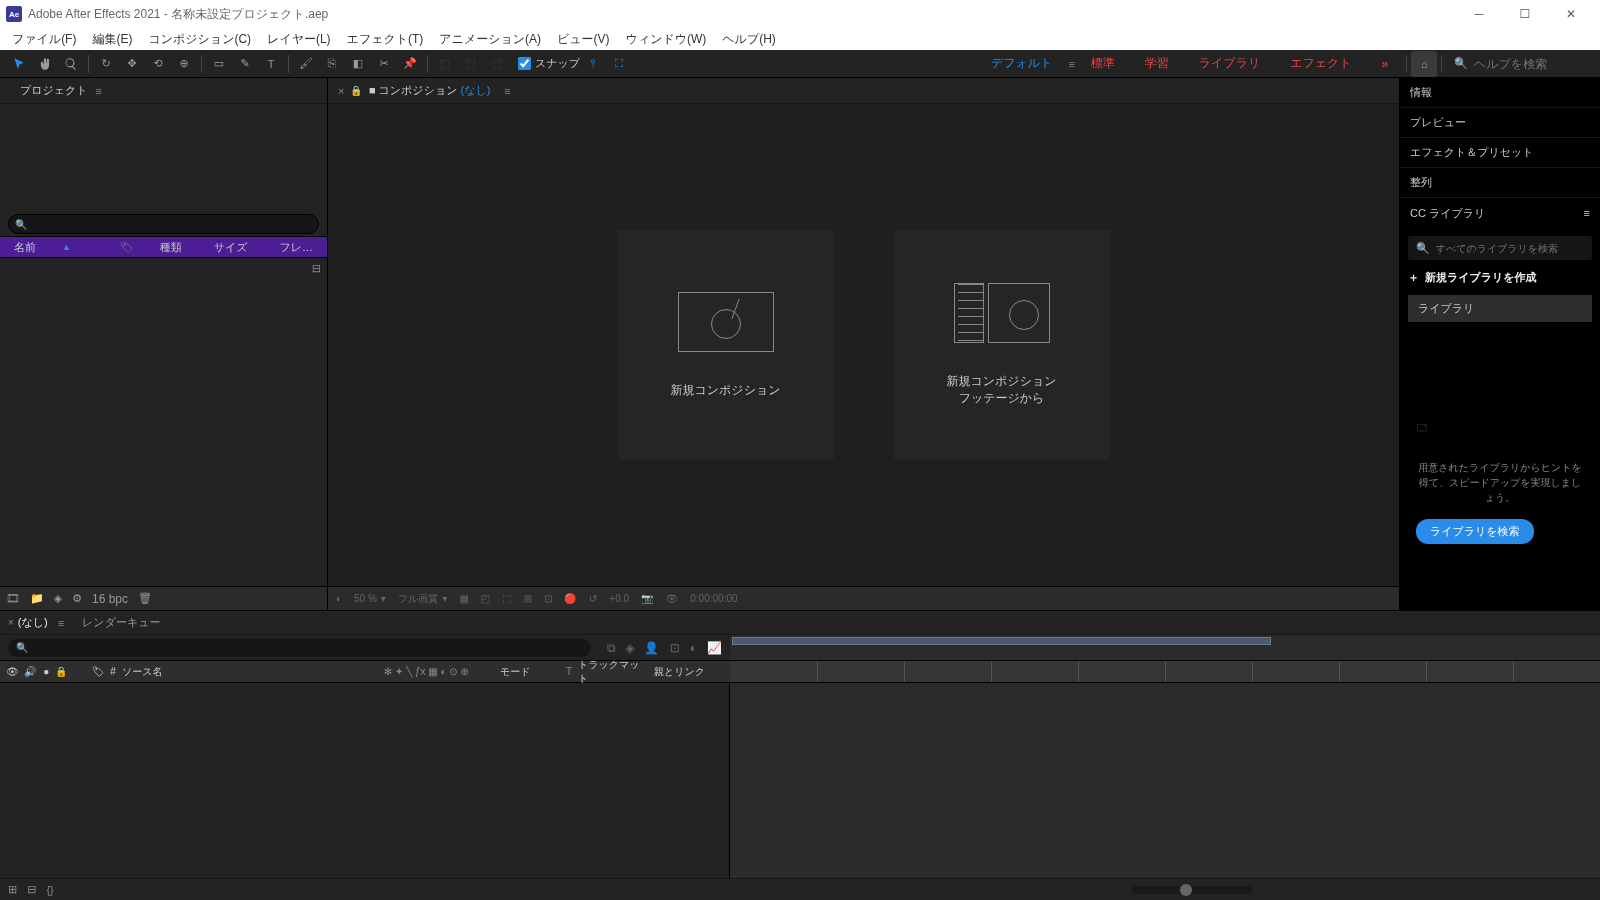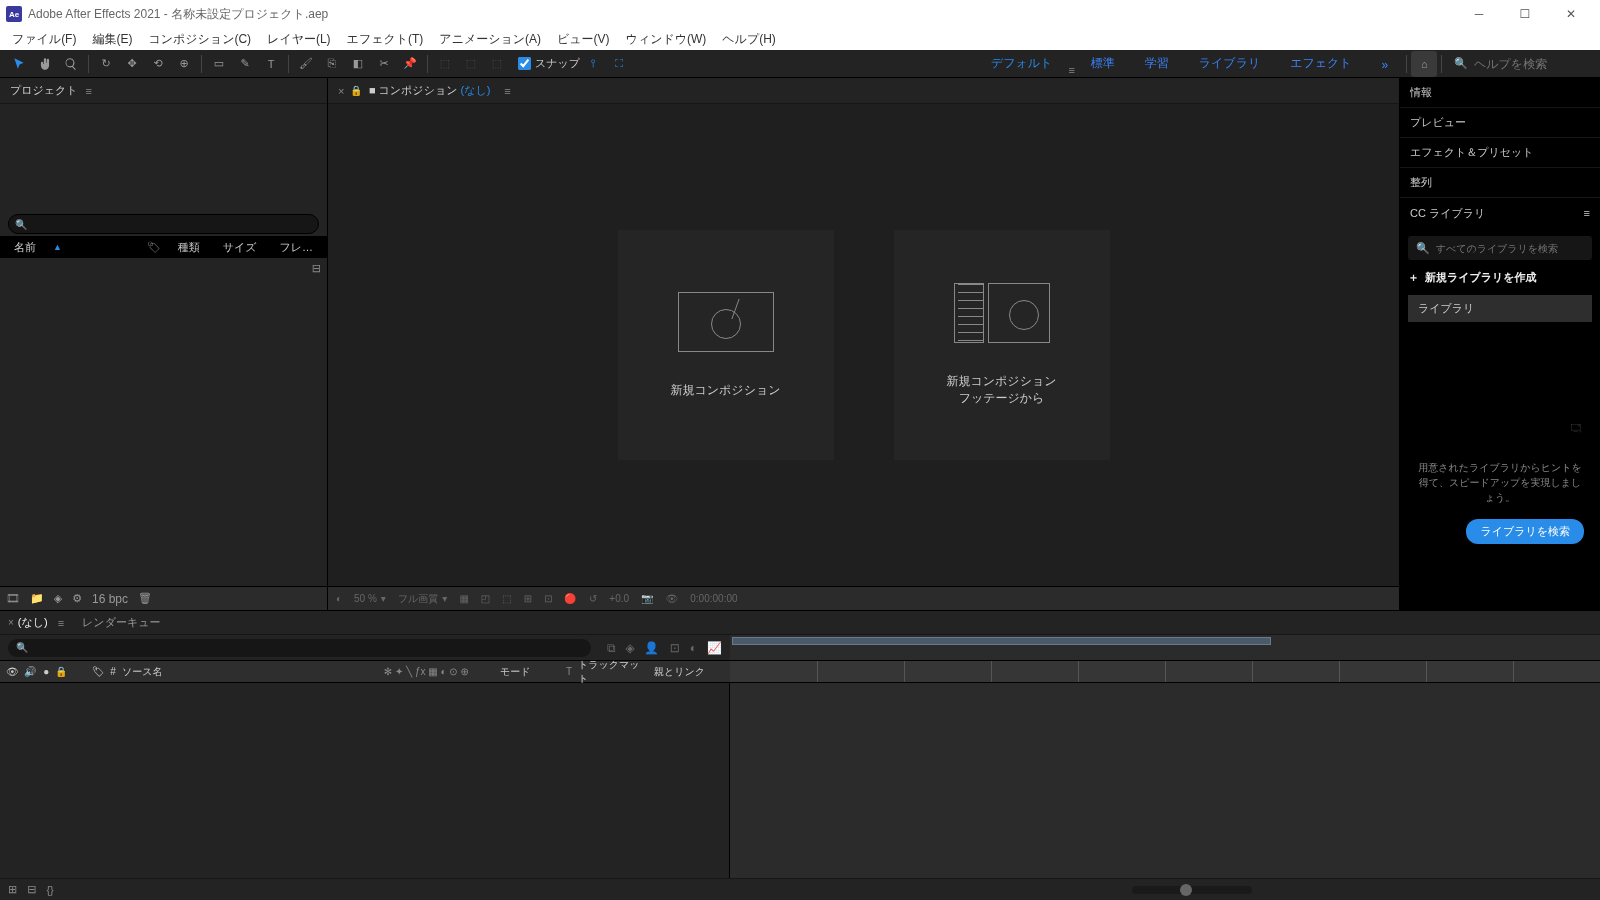--- a/index.html
+++ b/index.html
@@ -10,34 +10,34 @@
 .titlebar .winbtn{width:46px;height:28px;display:flex;align-items:center;justify-content:center;color:#555}
 .menubar{height:22px;background:#fff;display:flex;align-items:center;padding:0 4px;font-size:12px;color:#333}
 .menubar .mitem{padding:2px 8px}
 .toolbar{height:28px;background:#232323;border-bottom:1px solid #000;display:flex;align-items:center;padding:0 6px}
 .toolbar .tool{width:26px;height:26px;display:flex;align-items:center;justify-content:center;color:#999}
 .toolbar .tool.active{color:#288ce8}
 .toolbar .sep{width:1px;height:18px;background:#444;margin:0 4px}
 .toolbar .snap{display:flex;align-items:center;gap:4px;color:#ccc;font-size:11px;margin-left:8px}
 .toolbar .snap input{accent-color:#288ce8}
 .toolbar .flex{flex:1}
-.toolbar .ws{display:flex;align-items:flex-end;gap:2px}
-.toolbar .wsitem{padding:4px 14px;color:#3b82f6;font-size:12px}
+.toolbar .ws{display:flex;align-items:center;gap:2px}
+.toolbar .wsitem{padding:4px 14px;color:#ef4444;font-size:12px}
 .toolbar .wsitem.active{color:#288ce8}
 .toolbar .search{display:flex;align-items:center;gap:6px;color:#999;margin-left:8px}
 .toolbar .search input{background:transparent;border:none;color:#ccc;font-size:12px;width:120px;outline:none}
 .main{flex:1;display:flex;min-height:0}
 .left{width:328px;background:#232323;border-right:1px solid #000;display:flex;flex-direction:column}
-.panel-tab{height:26px;display:flex;align-items:center;padding:0 10px;border-bottom:1px solid #161616;font-size:11px;color:#ccc}
+.panel-tab{height:26px;display:flex;align-items:center;padding:0 20px;border-bottom:1px solid #161616;font-size:11px;color:#ccc}
 .panel-tab .eq{margin-left:8px;color:#888}
 .left .body{flex:1;display:flex;flex-direction:column}
 .left .empty{flex:0 0 108px}
 .left .searchrow{padding:2px 8px}
 .left .searchrow .box{background:#161616;border:1px solid #000;height:20px;display:flex;align-items:center;padding:0 6px;border-radius:10px}
-.left .cols{height:22px;background:#000000;border-top:1px solid #000;border-bottom:1px solid #000;display:flex;align-items:center;padding:0 8px;gap:11px;color:#ccc;font-size:11px}
+.left .cols{height:22px;background:#4c1d95;border-top:1px solid #000;border-bottom:1px solid #000;display:flex;align-items:center;padding:0 8px;gap:20px;color:#ccc;font-size:11px}
 .left .cols .col{padding:0 6px}
 .left .cols .sortup{color:#288ce8;font-size:9px}
 .left .listarea{flex:1;background:#232323;position:relative}
 .left .flow{position:absolute;right:6px;top:4px;color:#888;font-size:11px}
 .left .bottom{height:24px;background:#2b2b2b;border-top:1px solid #000;display:flex;align-items:center;padding:0 6px;gap:10px;color:#999}
 .left .bottom .bpc{font-size:12px}
 .center{flex:1;background:#232323;display:flex;flex-direction:column;border-right:1px solid #000}
 .center .tabrow{height:26px;display:flex;align-items:center;padding:0 10px;border-bottom:1px solid #161616;gap:6px;font-size:11px;color:#ccc}
 .center .tabrow .lock{color:#888;font-size:10px}
 .center .tabrow .none{color:#288ce8}
@@ -54,21 +54,21 @@
 .center .footer{height:24px;background:#2b2b2b;border-top:1px solid #000;display:flex;align-items:center;padding:0 8px;gap:12px;color:#666;font-size:10px}
 .center .footer .sel{display:flex;align-items:center;gap:4px}
 .right{width:200px;background:#000000;display:flex;flex-direction:column}
 .right .acc{height:30px;border-bottom:1px solid #161616;display:flex;align-items:center;padding:0 10px;color:#ccc;font-size:11px}
 .right .acc.open{border-bottom:none}
 .right .libbody{flex:1;padding:8px;display:flex;flex-direction:column;gap:10px}
 .right .libsearch{background:#161616;border-radius:3px;height:24px;display:flex;align-items:center;padding:0 8px;gap:6px}
 .right .libsearch input{background:transparent;border:none;color:#aaa;font-size:10px;outline:none;width:100%}
 .right .newlib{display:flex;align-items:center;gap:6px;color:#eee;font-size:11px;font-weight:bold}
 .right .libtab{background:#2e2e2e;padding:6px 10px;font-size:11px;color:#ccc}
-.right .libempty{flex:1;display:flex;flex-direction:column;align-items:flex-end;justify-content:center;gap:14px;padding:0 8px}
+.right .libempty{flex:1;display:flex;flex-direction:column;align-items:flex-start;justify-content:center;gap:14px;padding:0 8px}
 .right .libempty .art{font-size:48px;color:#555}
 .right .libempty .txt{font-size:10px;color:#888;text-align:center;line-height:1.5}
 .right .libempty .btn{background:#288ce8;color:#fff;border:none;padding:5px 14px;border-radius:12px;font-size:11px}
 .timeline{height:290px;background:#232323;border-top:1px solid #000;display:flex;flex-direction:column}
 .timeline .tabs{height:24px;display:flex;align-items:center;padding:0 8px;gap:18px;border-bottom:1px solid #161616;font-size:11px}
 .timeline .tabs .tab{display:flex;align-items:center;gap:4px}
 .timeline .tabs .tab.active{color:#eee}
 .timeline .tabs .tab .x{color:#888;font-size:10px}
 .timeline .header{height:26px;display:flex;border-bottom:1px solid #000}
 .timeline .header .leftcols{width:730px;display:flex;align-items:center;padding:0 8px;gap:8px}

